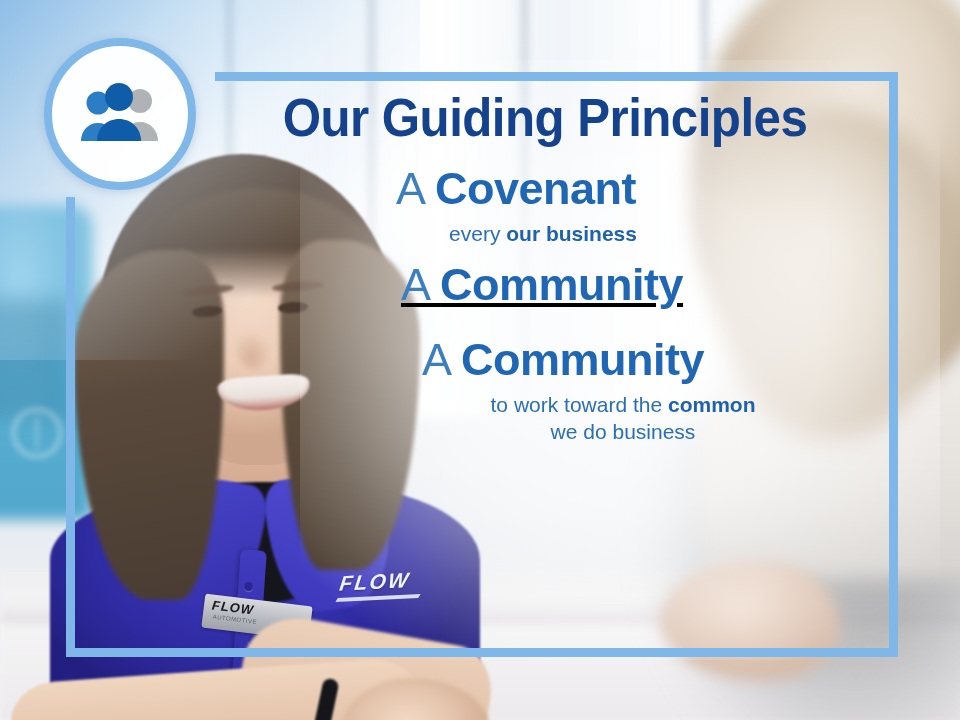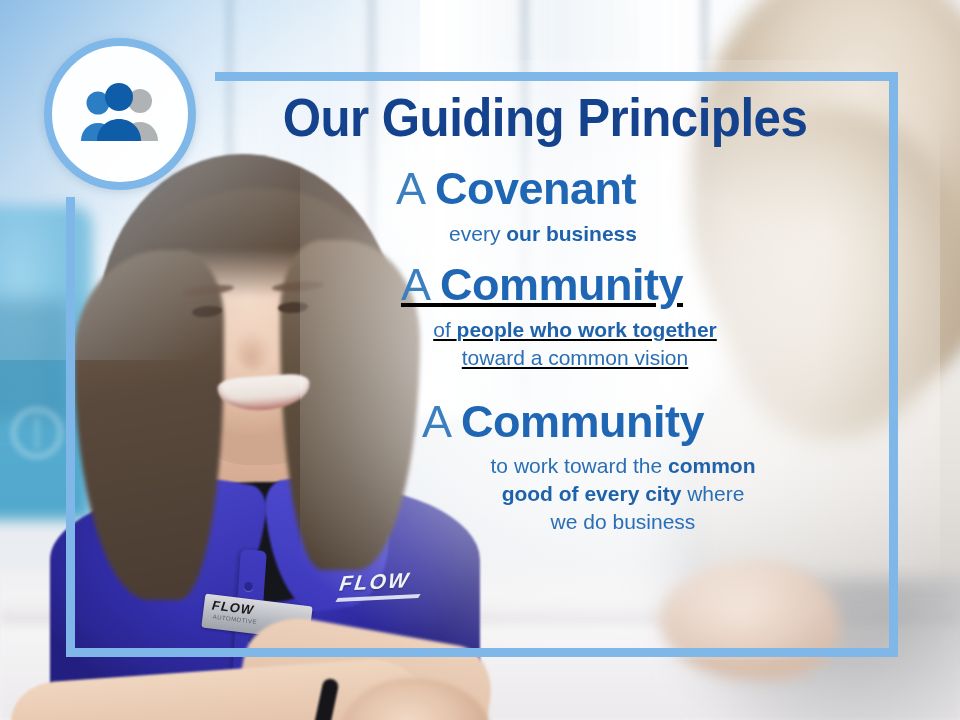--- a/index.html
+++ b/index.html
@@ -488,37 +488,30 @@
         </span>
       </div>
     </div>
 
     <div class="principle p-community">
       <div class="headline">
         <span class="art">A</span>
         <span class="word">Community</span>
       </div>
       <div class="sub">
-        <div>
-          <span>of </span><b>people who work together</b>
-        </div>
-        <div>toward a common vision</div>
       </div>
     </div>
 
     <div class="principle p-commitment">
       <div class="headline">
         <span class="art">A</span>
         <span class="word">Community</span>
       </div>
       <div class="sub">
         <div>
           <span>to work toward the </span><b>common</b>
         </div>
-        <div>
-          <b>good of every city</b><span> where</span>
-        </div>
         <div>we do business</div>
       </div>
     </div>
   </div>
 
 </div>
 
 </body></html>

